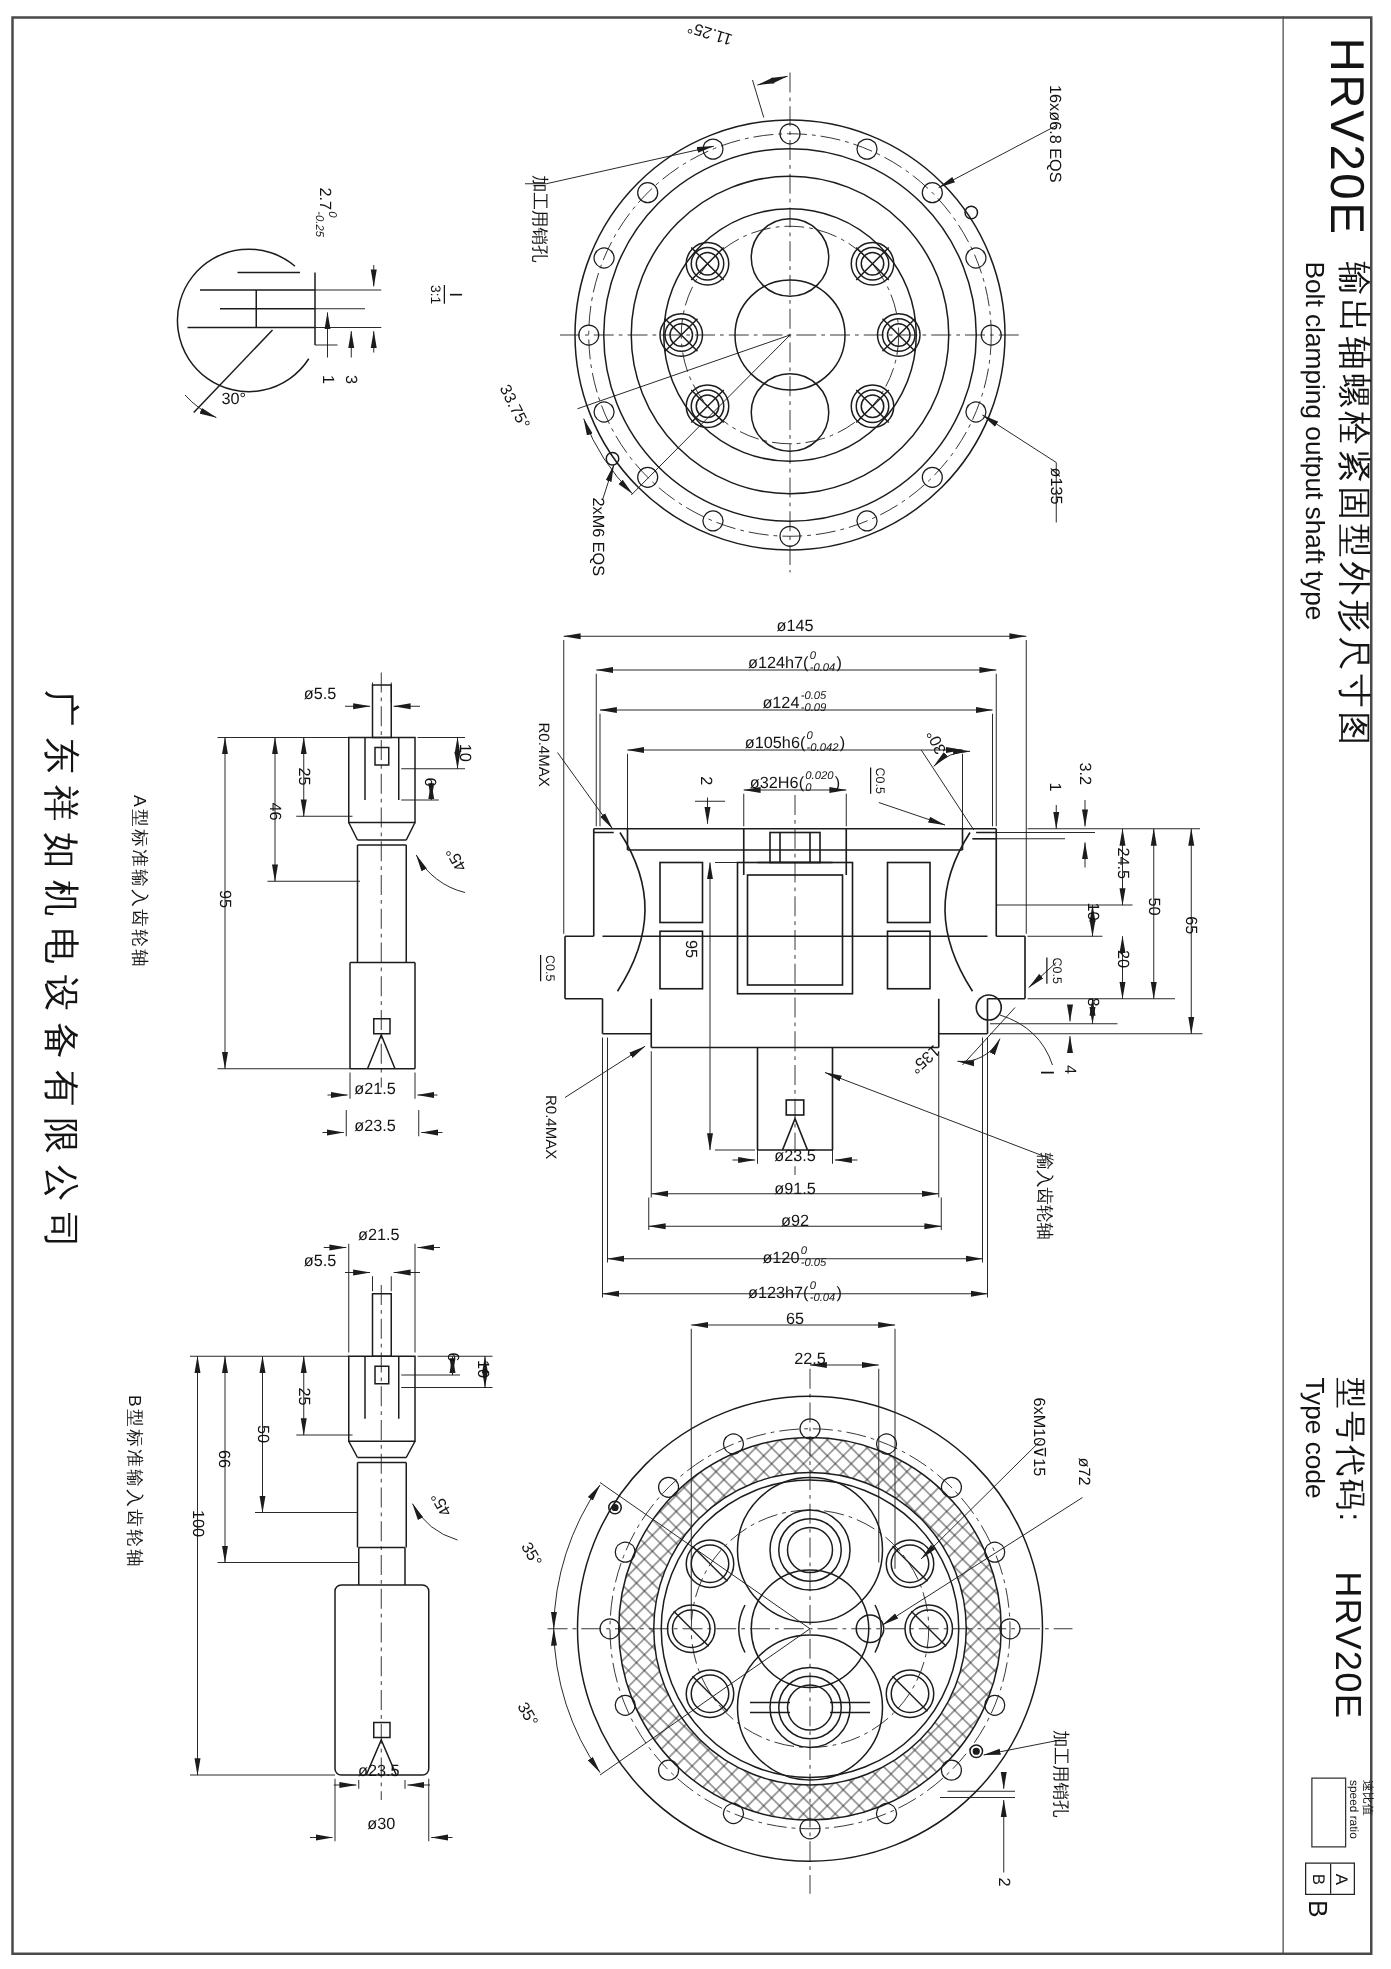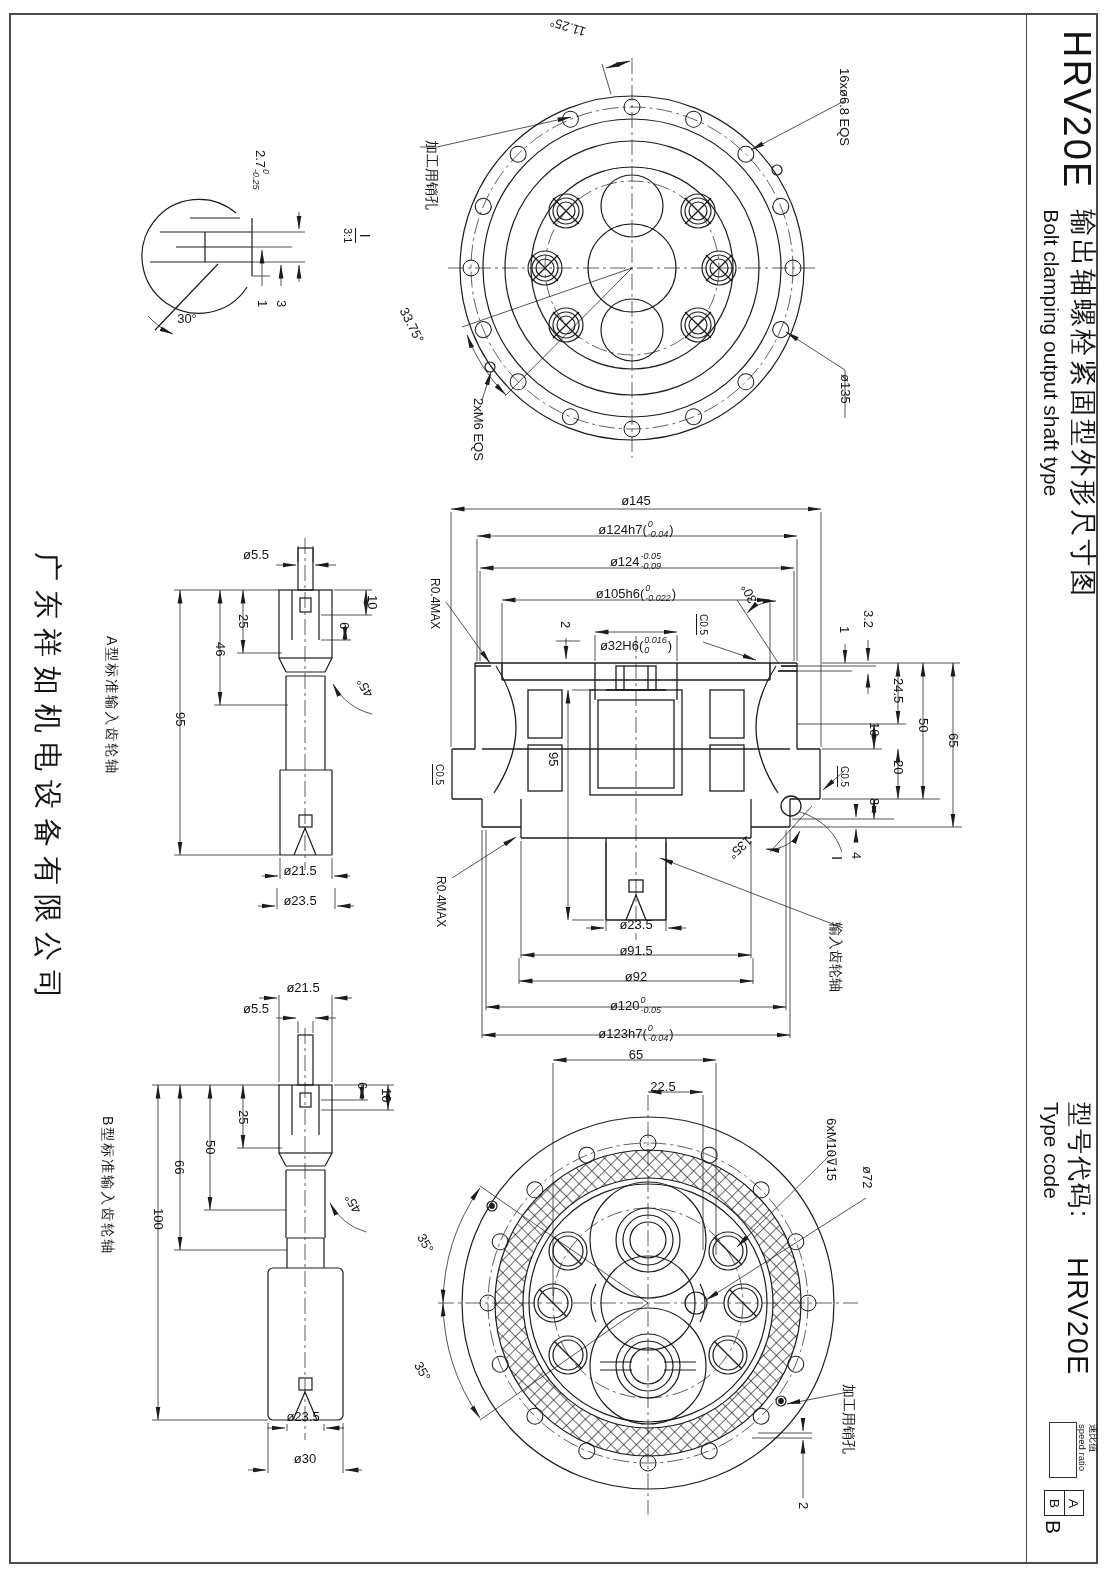--- a/index.html
+++ b/index.html
@@ -388,28 +388,28 @@
       <span>ø124</span>
       <span class="stk">
         <i>-0.05</i>
         <i>-0.09</i>
       </span>
     </span>
   <span class="lbl h tol" style="left:636px;top:584px">
       <span>ø105h6(</span>
       <span class="stk">
         <i>0</i>
-        <i>-0.022</i>
+        <i>-0.042</i>
       </span>
       <span>)</span>
     </span>
-  <span class="lbl h tol" style="left:636px;top:636px">
+  <span class="lbl h tol" style="left:636px;top:616px">
       <span>ø32H6(</span>
       <span class="stk">
-        <i>0.016</i>
+        <i>0.020</i>
         <i>0</i>
       </span>
       <span>)</span>
     </span>
   <span class="lbl v" style="left:572px;top:621px">2</span>
   <span class="lbl v small ul" style="left:708px;top:614px">C0.5</span>
   <span class="lbl r" style="left:757px;top:612px;transform:translate(-50%,-50%) rotate(245deg)">30°</span>
   <span class="lbl v" style="left:851px;top:626px">1</span>
   <span class="lbl v" style="left:875px;top:610px">3.2</span>
   <span class="lbl v" style="left:905px;top:678px">24.5</span>
@@ -440,21 +440,21 @@
       <span>ø123h7(</span>
       <span class="stk">
         <i>0</i>
         <i>-0.04</i>
       </span>
       <span>)</span>
     </span>
   <span class="lbl v" style="left:843px;top:922px;font-size:14px">输入齿轮轴</span>
   <span class="lbl h" style="left:636px;top:1048px">65</span>
 
-  <span class="lbl h" style="left:663px;top:1080px">22.5</span>
+  <span class="lbl h" style="left:648px;top:1080px">22.5</span>
   <span class="lbl v" style="left:838px;top:1118px">6xM10⊽15</span>
   <span class="lbl v" style="left:874px;top:1166px">ø72</span>
   <span class="lbl r" style="left:436px;top:1238px;transform:translate(-50%,-50%) rotate(60deg)">35°</span>
   <span class="lbl r" style="left:433px;top:1366px;transform:translate(-50%,-50%) rotate(60deg)">35°</span>
   <span class="lbl v" style="left:856px;top:1384px;font-size:14px">加工用销孔</span>
   <span class="lbl v" style="left:810px;top:1502px">2</span>
 
   <span class="lbl v" style="left:119px;top:636px;font-size:14px;letter-spacing:2px">A型标准输入齿轮轴</span>
   <span class="lbl h" style="left:256px;top:548px">ø5.5</span>
   <span class="lbl v" style="left:379px;top:595px">10</span>

